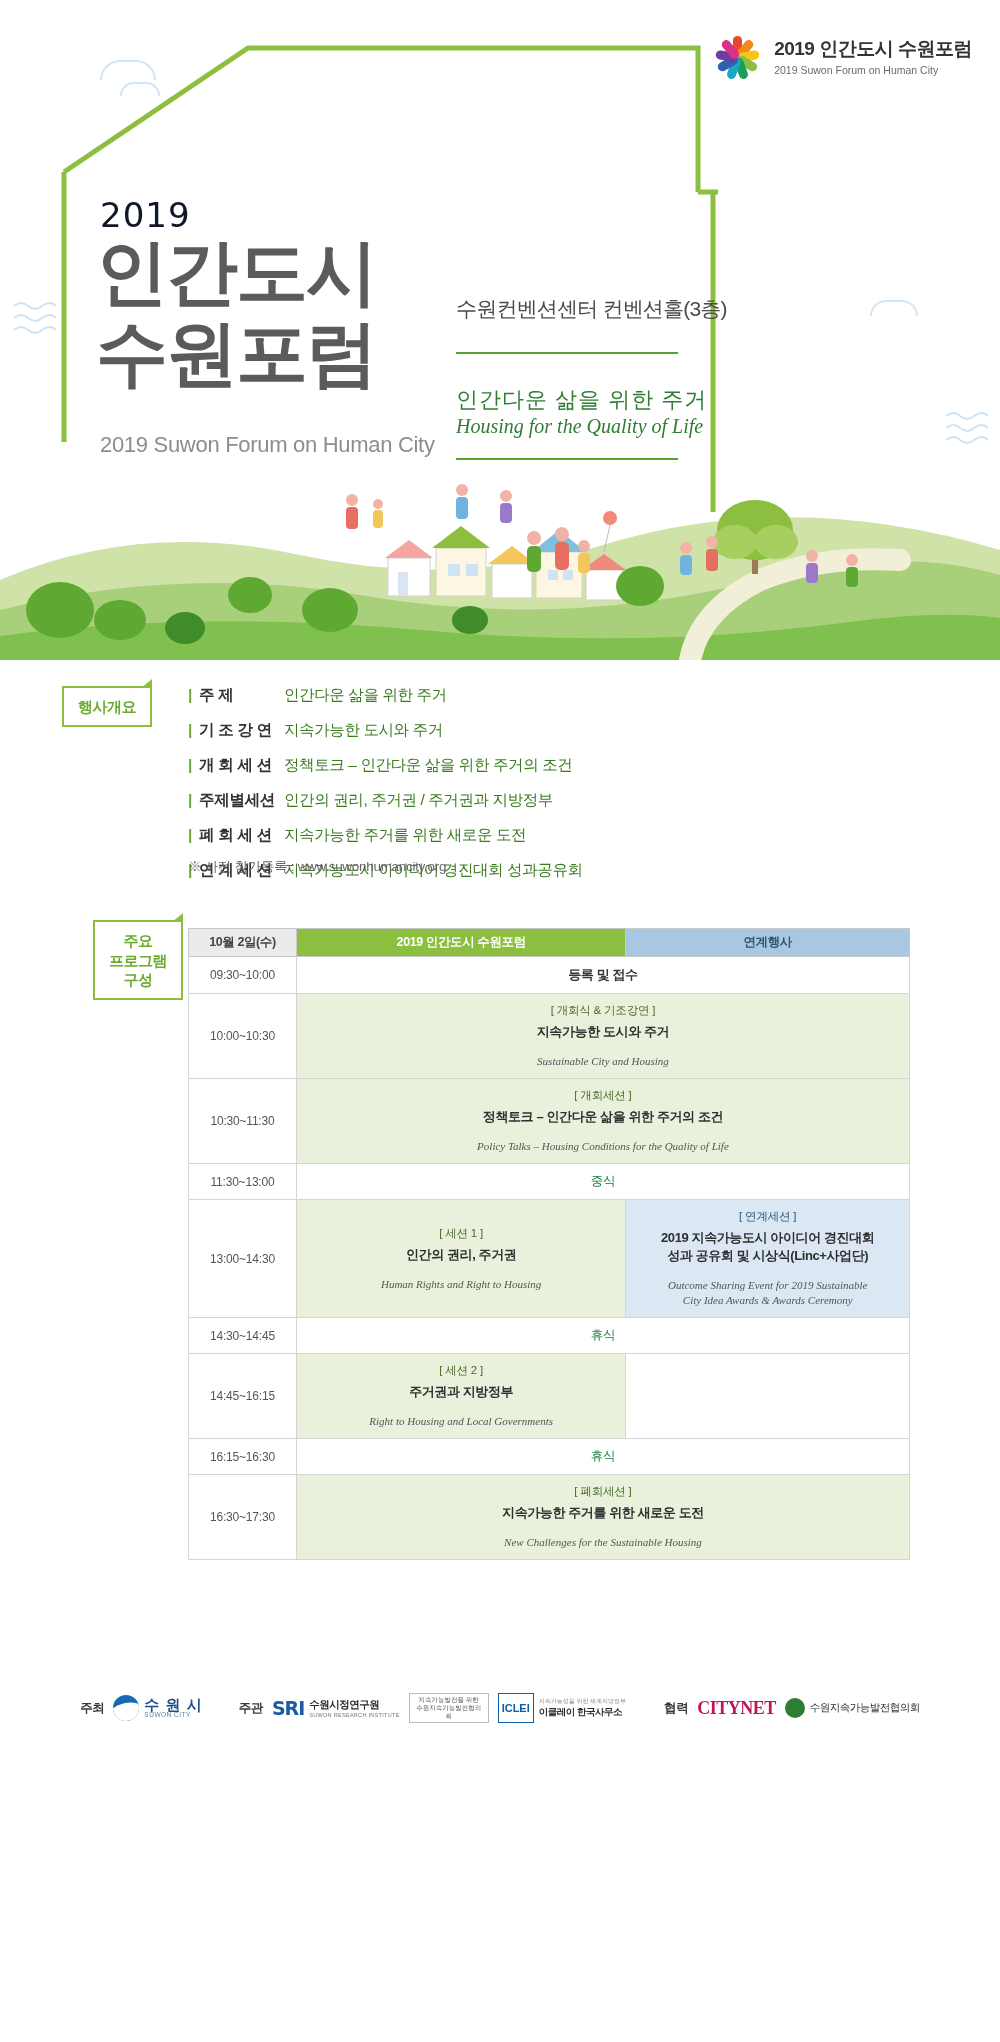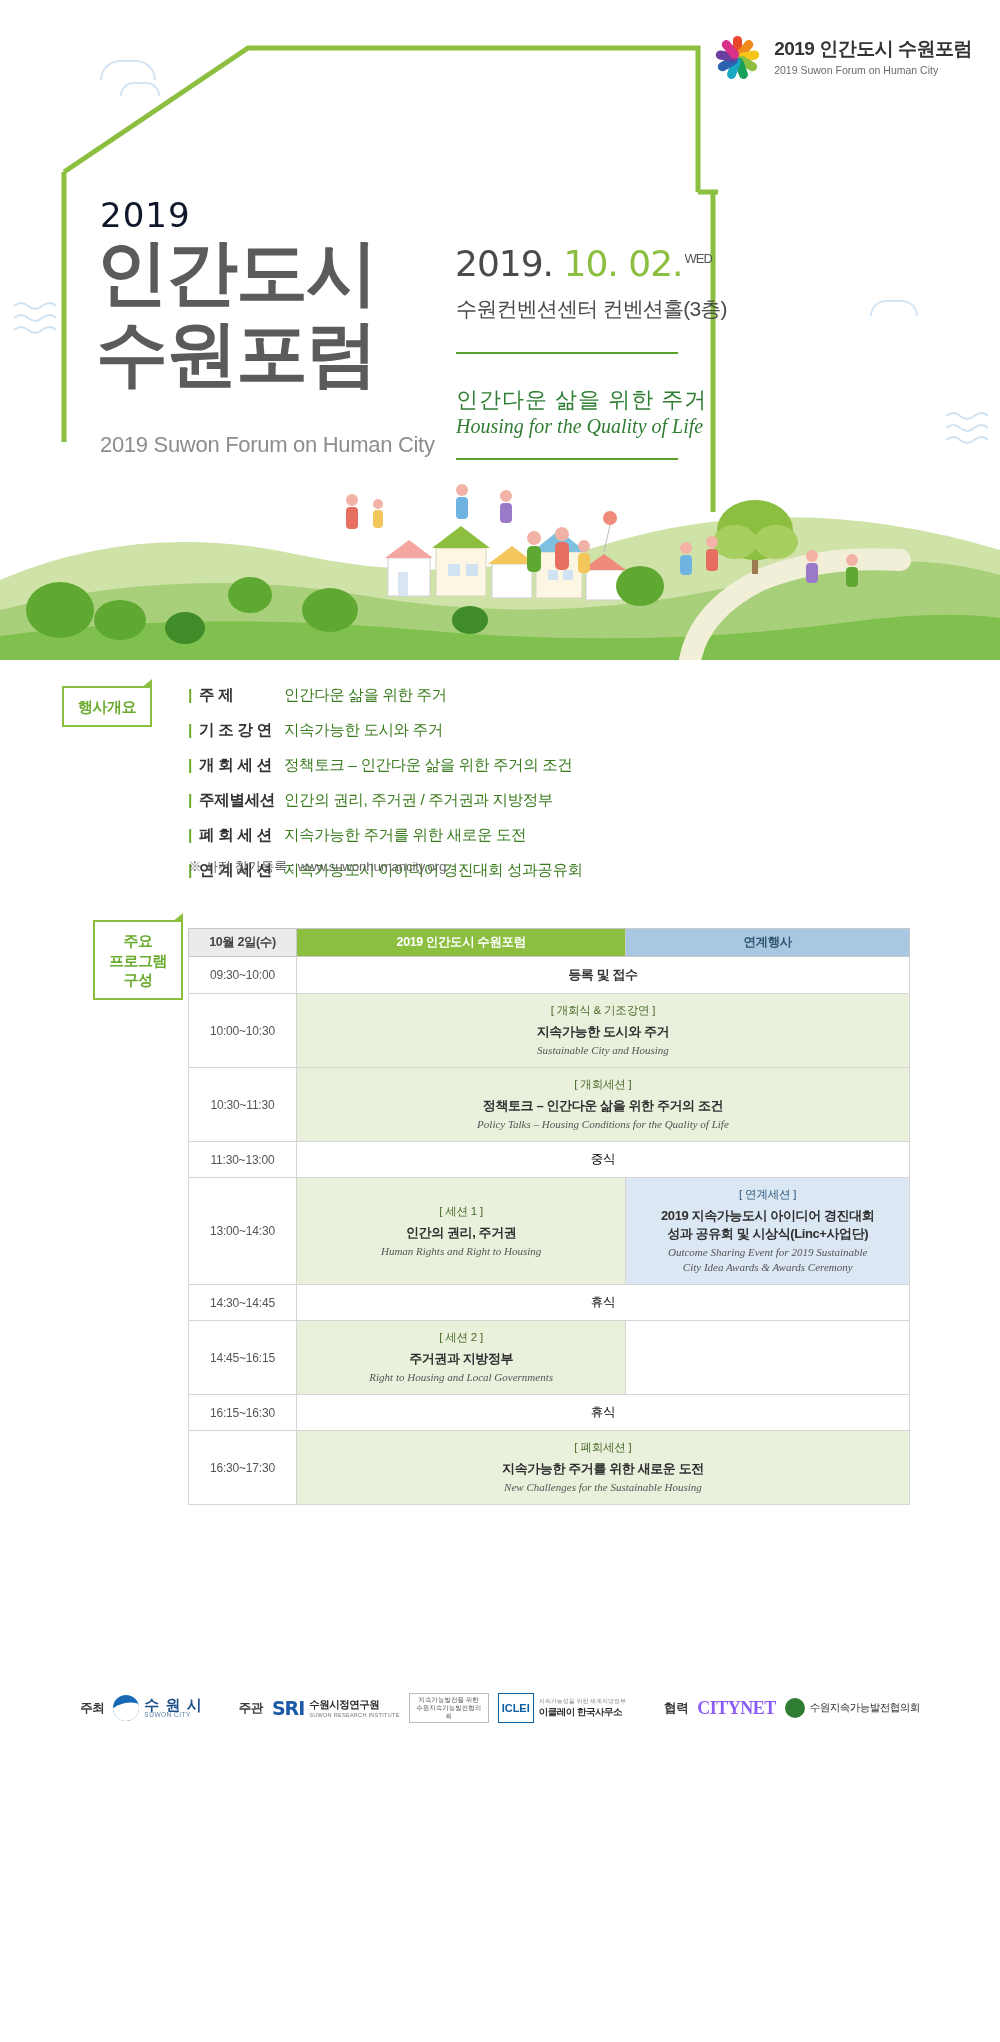--- a/index.html
+++ b/index.html
@@ -163,24 +163,24 @@
     background: #fff; color: #555; text-align: center;
     font-size: 12px; letter-spacing: -0.2px; width: 108px;
   }
   .cell { text-align: center; padding: 9px 6px; }
   .cell-green { background: #e9f0dc; }
   .cell-blue  { background: #dbe7f3; }
   .cell-white { background: #fff; }
   .cell-br { font-size: 11.5px; color: #4b6b2a; letter-spacing: -0.2px; }
   .cell-br-blue { font-size: 11.5px; color: #2f5a7d; letter-spacing: -0.2px; }
   .cell-kr { font-size: 13px; font-weight: bold; color: #2f2f2f; letter-spacing: -0.4px; margin-top: 5px; line-height: 1.4; }
-  .cell-en { font-size: 11px; font-style: italic; color: #555; margin-top: 2px; line-height: 1.35;
+  .cell-en { font-size: 11px; font-style: italic; color: #555; margin-top: 13px; line-height: 1.35;
              font-family: "Liberation Serif", serif; }
   .cell-plain { font-size: 13px; font-weight: bold; color: #333; text-align: center; letter-spacing: -0.4px; }
-  .cell-plain-light { font-size: 12.5px; color: #000000; text-align: center; letter-spacing: -0.3px; }
+  .cell-plain-light { font-size: 12.5px; color: #15803d; text-align: center; letter-spacing: -0.3px; }
 
   
   .footer {
     position: absolute; left: 0; bottom: 0;
     width: 1000px; height: 86px;
     display: flex; align-items: center; justify-content: center;
     gap: 14px;
     font-size: 12px; color: #444;
   }
   .f-label { font-size: 12.5px; font-weight: bold; color: #3a3a3a; letter-spacing: -0.4px; }
@@ -199,21 +199,21 @@
   .f-suwon-kr { font-size: 15px; font-weight: bold; color: #1d4f88; letter-spacing: 1px; }
   .f-suwon-en { font-size: 6.5px; color: #5a7fa5; letter-spacing: .5px; }
   .f-sri { font-size: 19px; font-weight: bold; color: #1c5aa8; letter-spacing: -1px; font-family: "DejaVu Sans", sans-serif; }
   .f-sri-kr { font-size: 10.5px; font-weight: bold; color: #2b2b2b; letter-spacing: -0.5px; }
   .f-sri-en { font-size: 5.5px; color: #777; letter-spacing: .3px; }
   .f-box {
     border: 1px solid #bbb; padding: 2px 4px; font-size: 6.5px; color: #555;
     line-height: 1.25; text-align: center; max-width: 80px;
   }
   .f-iclei { color: #0b5fa5; font-weight: bold; font-size: 11px; border: 1px solid #0b5fa5; padding: 8px 3px; }
-  .f-citynet { font-size: 18px; font-weight: bold; color: #8b5cf6; font-family: "Liberation Serif", serif; letter-spacing: -0.5px; }
+  .f-citynet { font-size: 18px; font-weight: bold; color: #be185d; font-family: "Liberation Serif", serif; letter-spacing: -0.5px; }
   .f-kcsd-mark { width: 20px; height: 20px; border-radius: 50%; background: #2f7d32; }
   .f-kcsd-text { font-size: 10.5px; color: #2b2b2b; letter-spacing: -0.5px; }
   .f-tiny { font-size: 6px; color: #888; }
 </style>
 </head>
 <body>
 
 <div class="page">
 
   <div class="hero">
@@ -264,25 +264,20 @@
       </div>
     </div>
 
     <div class="hero-year">2019</div>
     <div class="hero-title">
       <div>인간도시</div>
       <div>수원포럼</div>
     </div>
     <div class="hero-subtitle-en">2019 Suwon Forum on Human City</div>
 
-    <div class="hero-date">
-      <span>2019.</span>
-      <span class="mm">10.</span>
-      <span class="dd">02.</span><span class="wed">WED</span>
-    </div>
     <div class="hero-place">수원컨벤션센터 컨벤션홀(3층)</div>
     <div class="hero-rule"></div>
     <div class="hero-theme-kr">인간다운  삶을  위한  주거</div>
     <div class="hero-theme-en">Housing for the Quality of Life</div>
     <div class="hero-rule2"></div>
 
     <div class="landscape">
       <svg width="1000" height="200" viewBox="0 0 1000 200">
 
         <path d="M0 120 Q140 60 300 95 Q460 130 620 80 Q800 30 1000 90 L1000 200 L0 200 Z" fill="#cfe3a8"></path>

